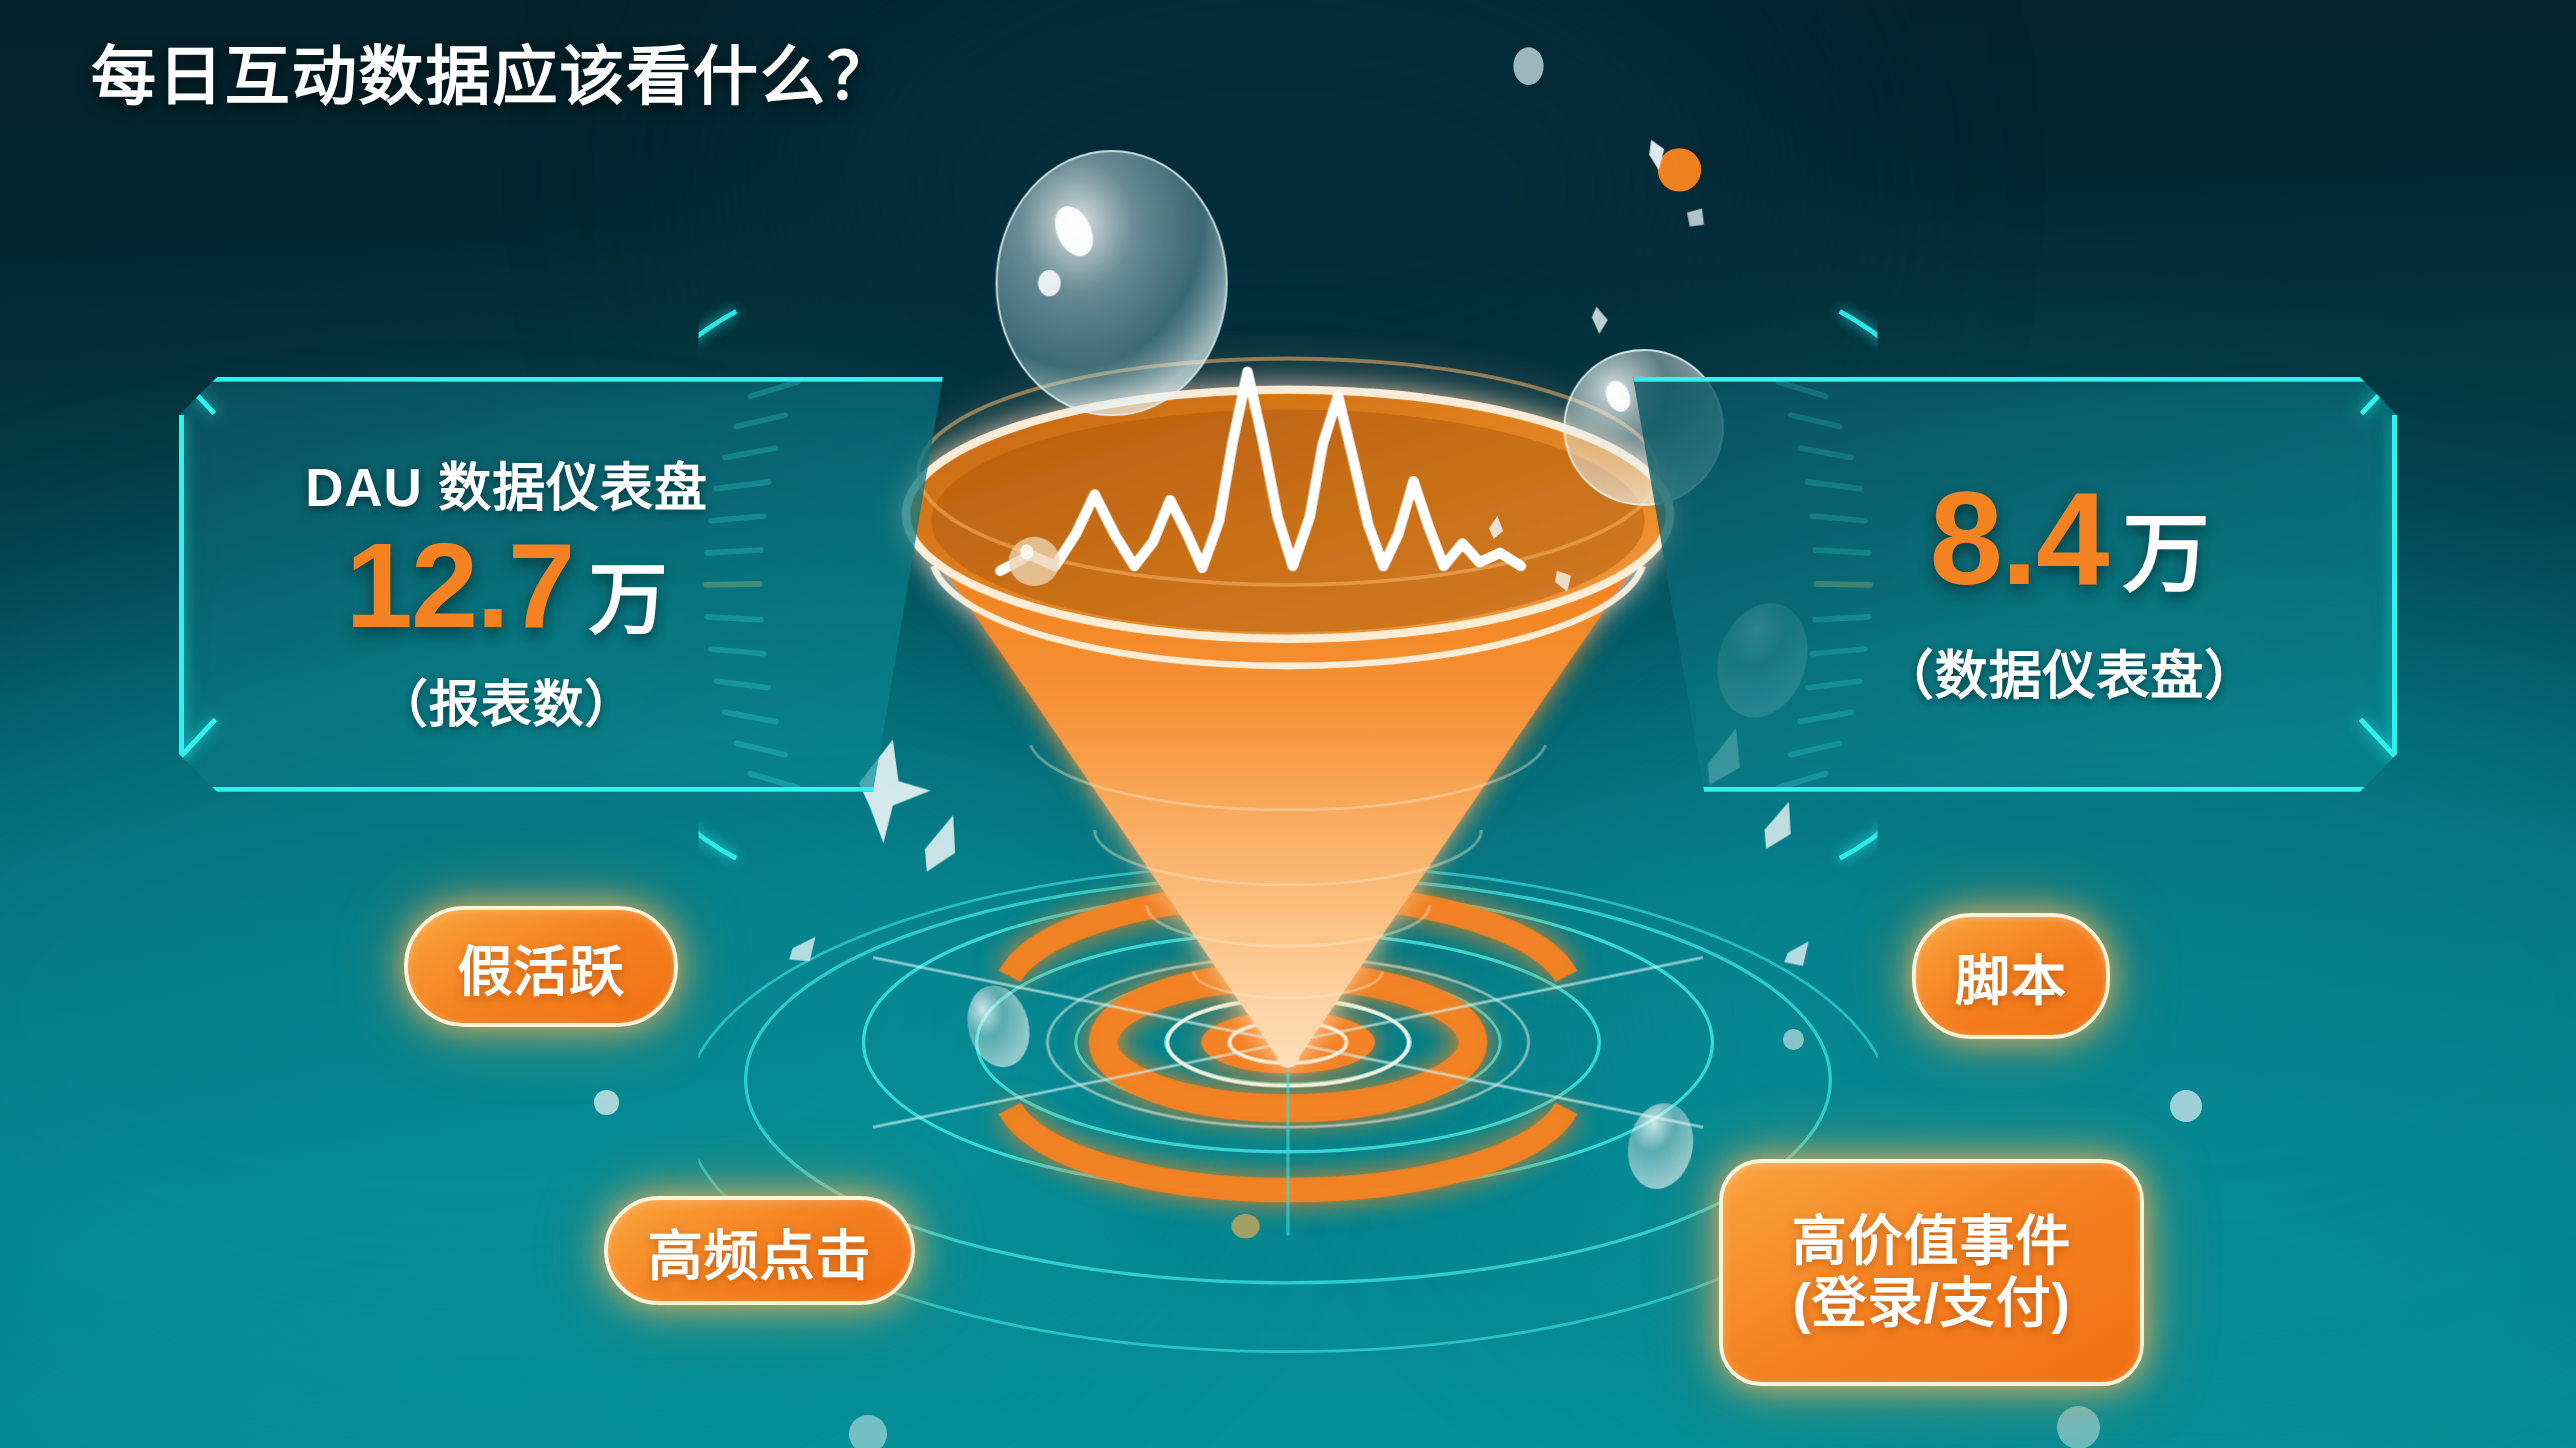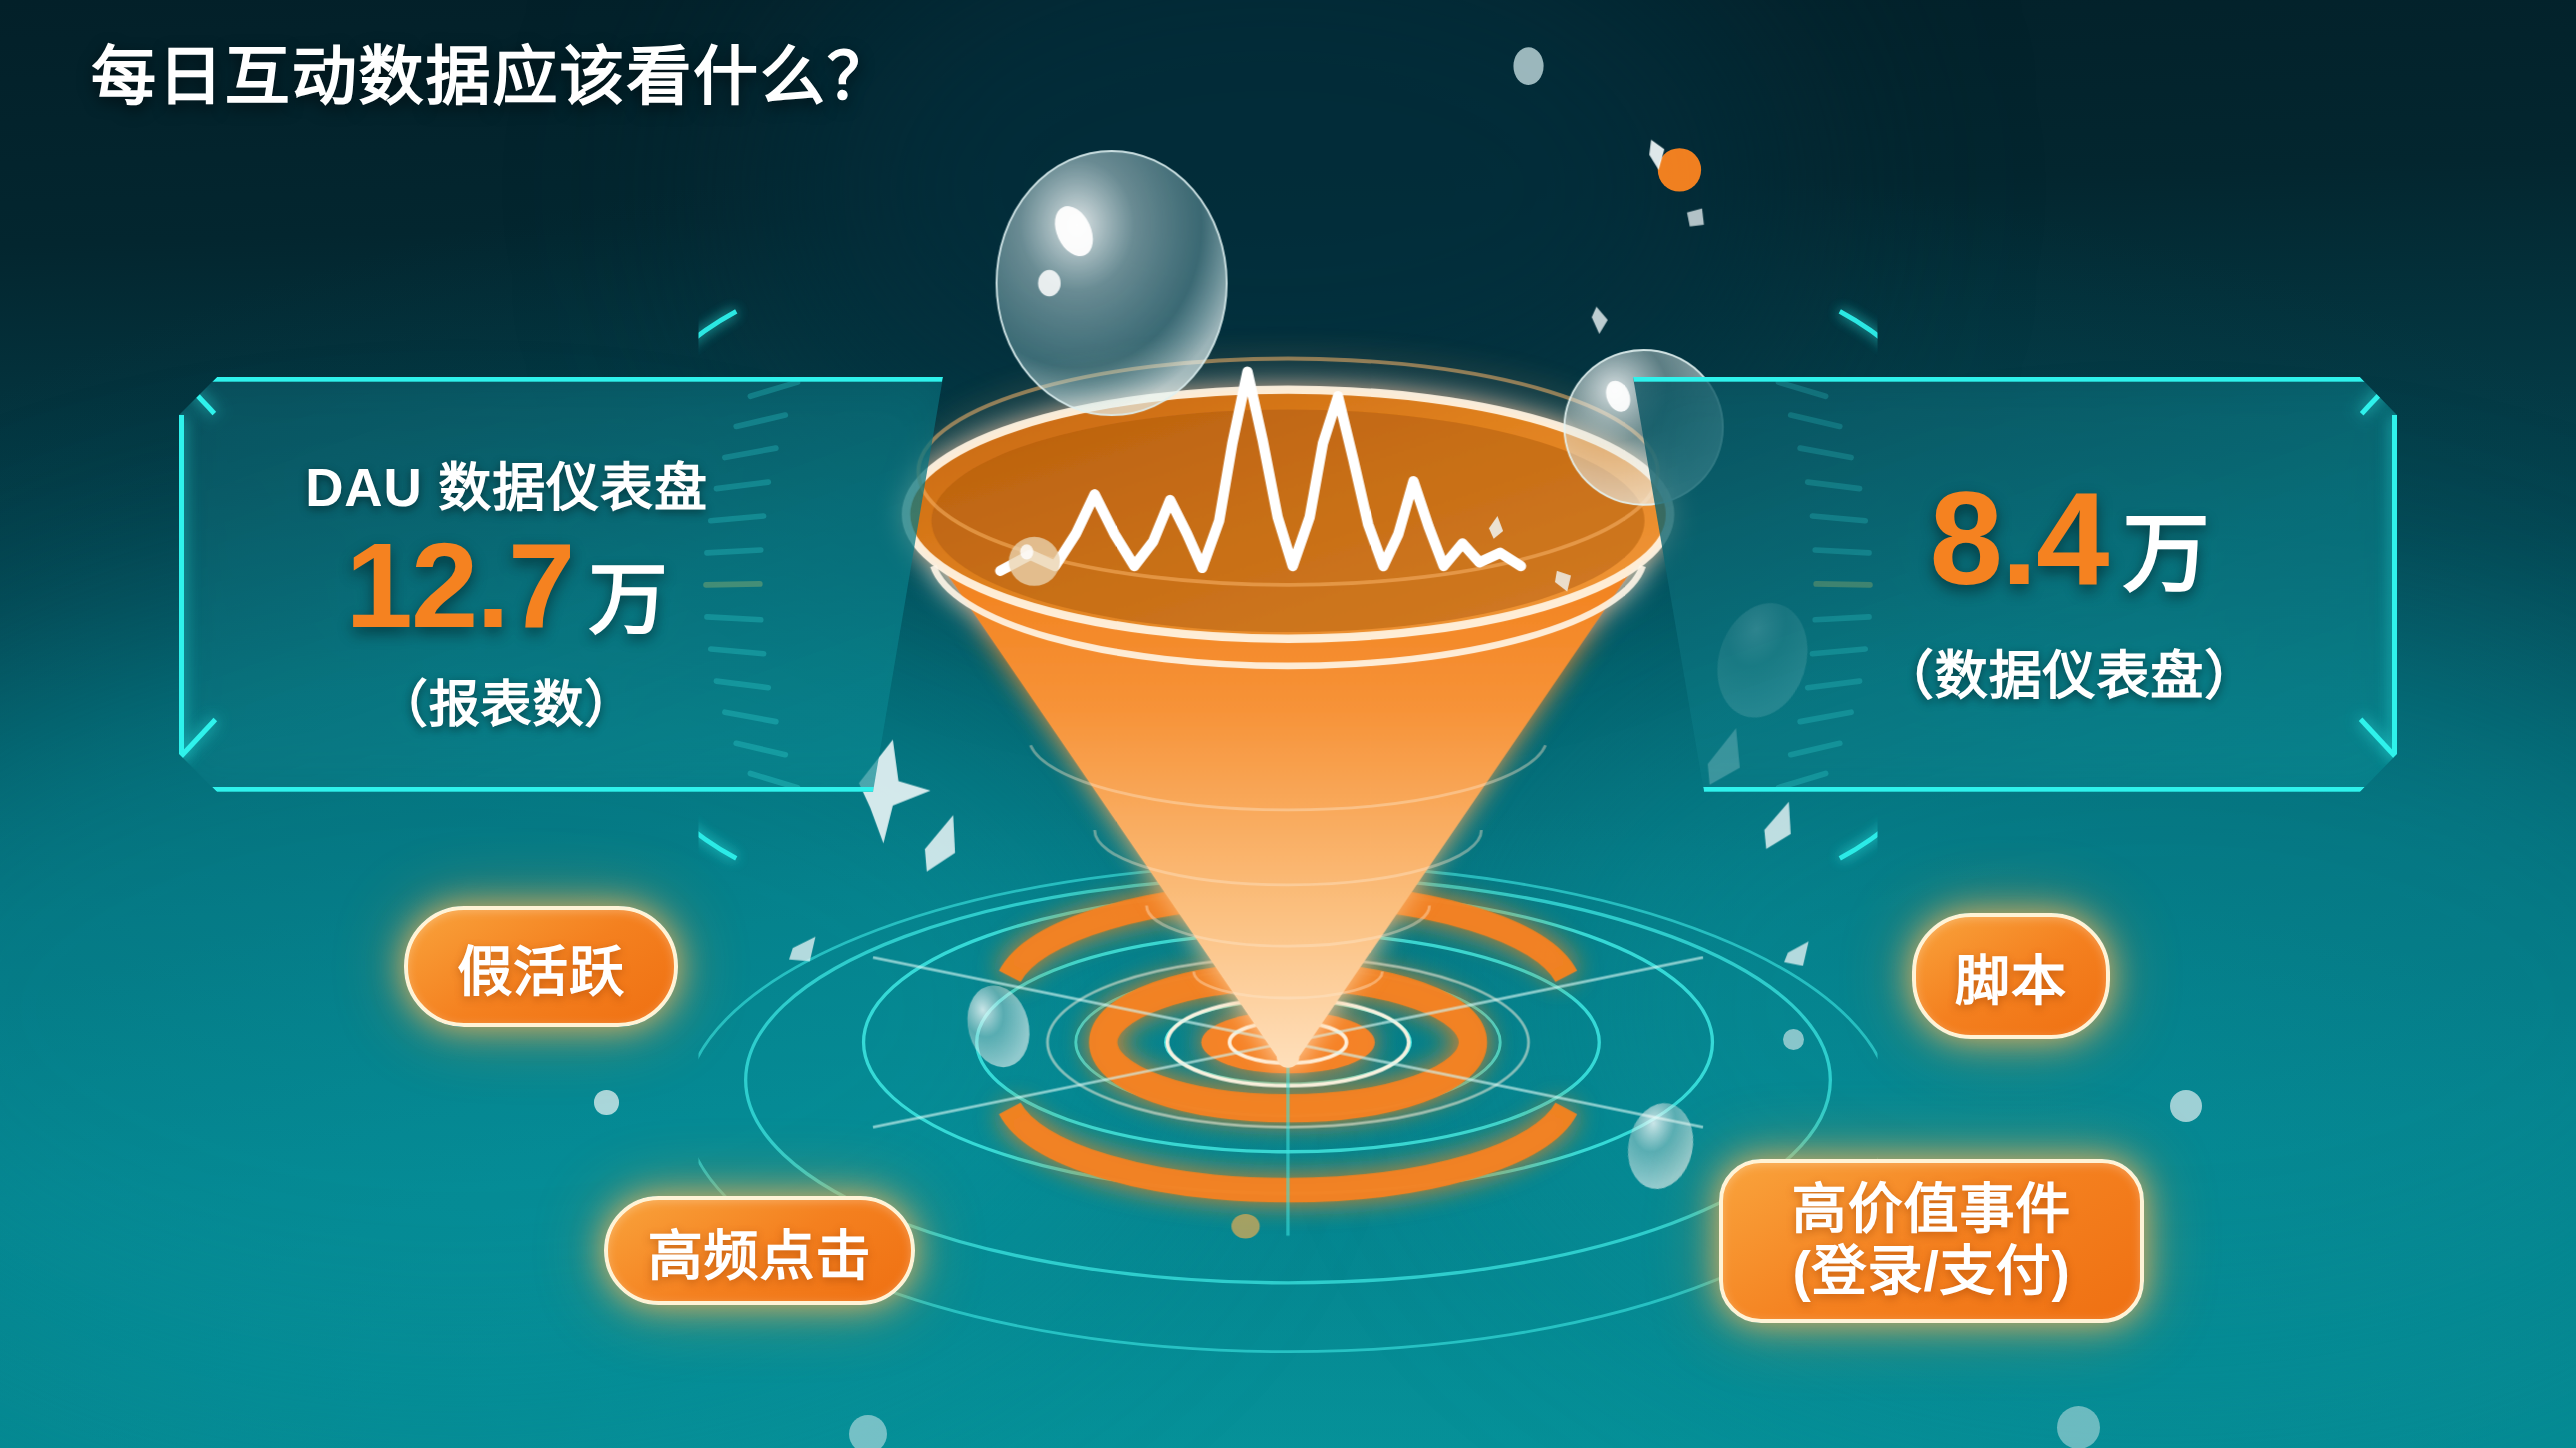--- a/index.html
+++ b/index.html
@@ -111,21 +111,21 @@
     text-align:center;
     color:#ffffff;font-weight:800;letter-spacing:0.9px;
     background:linear-gradient(150deg,#F9A33C 0%,#F4801F 52%,#EF7012 100%);
     border:4.7px solid #FFF3D6;
     box-shadow:0 0 32px rgba(255,186,94,0.80), 0 0 70px rgba(255,150,40,0.45), inset 0 1.9px 9.4px rgba(255,255,255,0.25);
     text-shadow:0 2.8px 8.5px rgba(150,60,0,0.45);
   }
   .pill-fake   { left:404px; top:906px;  width:274px; height:121px; border-radius:60px; font-size:55px; }
   .pill-click  { left:604px; top:1196px; width:311px; height:109px; border-radius:60px; font-size:55px; }
   .pill-script { left:1912px;top:913px;  width:198px; height:126px; border-radius:59px; font-size:55px; }
-  .pill-value  { left:1719px;top:1159px; width:425px; height:164px; border-radius:42px; font-size:55px;
+  .pill-value  { left:1719px;top:1159px; width:425px; height:227px; border-radius:42px; font-size:55px;
                  flex-direction:column; line-height:1.12; }
   .pill-value span{display:block;}
 
   
   .dot{position:absolute;border-radius:50%;z-index:22;pointer-events:none;}
 </style>
 </head>
 <body>
 
 <div id="stage">

